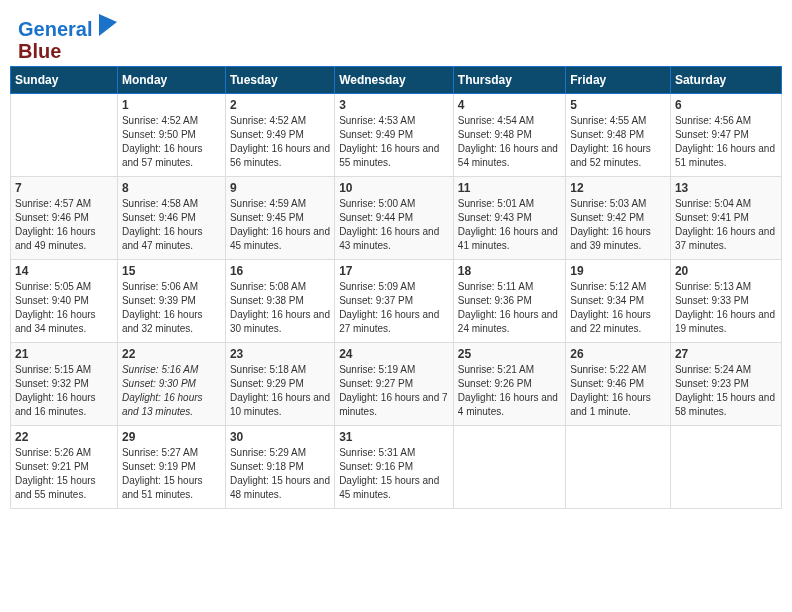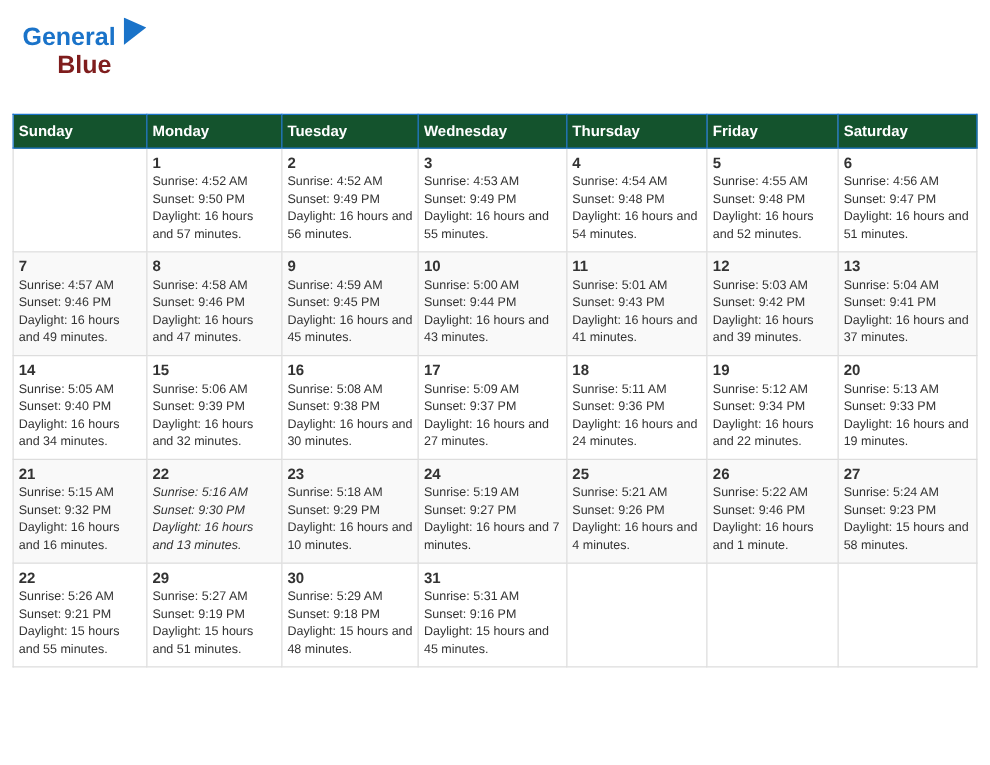--- a/index.html
+++ b/index.html
@@ -7,23 +7,22 @@
       font-family: Arial, sans-serif;
       background: #fff;
       width: 792px;
       min-height: 612px;
       padding: 10px;
     }
     .header {
       display: flex;
       justify-content: space-between;
       align-items: flex-start;
-      margin-bottom: 24px;
+      margin-bottom: 0;
       padding: 4px 8px;
-      text-align: center;
     }
     .logo {
       display: flex;
       align-items: center;
     }
     .logo-text {
       font-size: 20px;
       font-weight: bold;
       color: #333;
       line-height: 1.1;
@@ -47,21 +46,21 @@
     .title-location {
       font-size: 14px;
       color: #555;
     }
     table {
       width: 100%;
       border-collapse: collapse;
       font-size: 11px;
     }
     thead tr th {
-      background-color: #14532d;
+      background-color: #0c4a6e;
       color: #fff;
       padding: 6px 4px;
       text-align: left;
       font-size: 12px;
       font-weight: bold;
       border: 1px solid #1a73c9;
     }
     tbody tr {
       border-bottom: 1px solid #ccc;
     }

